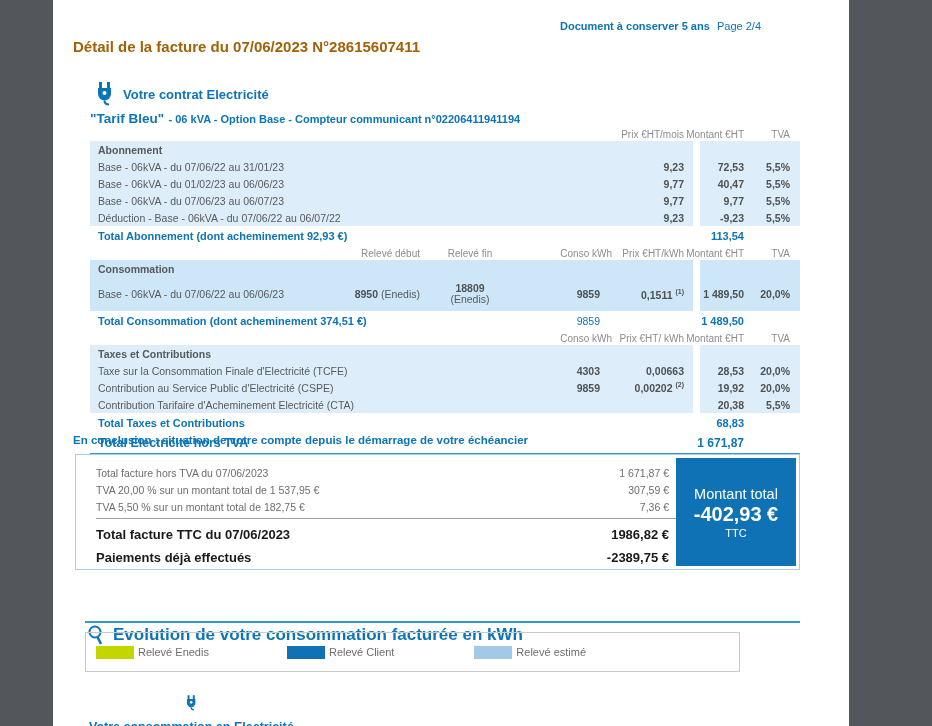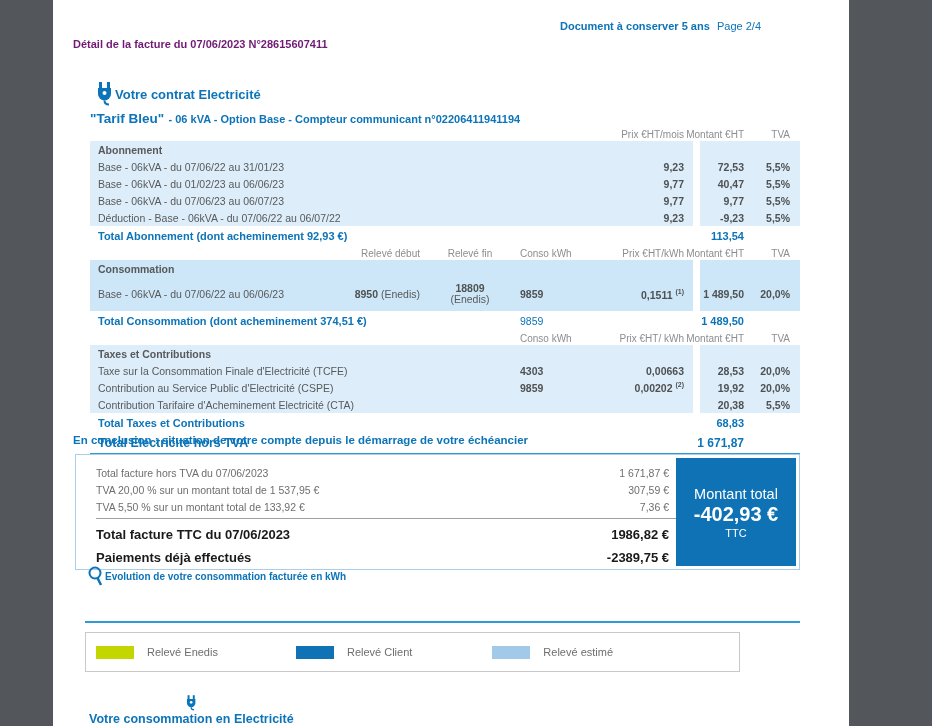--- a/index.html
+++ b/index.html
@@ -3,45 +3,45 @@
 <meta charset="utf-8">
 <style>
   * { margin:0; padding:0; box-sizing:border-box; }
   html,body { width:932px; height:726px; }
   body { background:#53575b; font-family:"Liberation Sans", sans-serif; position:relative; overflow:hidden; }
   .page { position:absolute; left:53px; top:0; width:796px; height:726px; background:#ffffff; }
 
   
   .doc-keep { position:absolute; left:507px; top:20px; font-size:11px; font-weight:bold; color:#0c74b8; }
   .doc-page { position:absolute; left:664px; top:20px; font-size:11px; color:#0c74b8; }
-  .doc-title { position:absolute; left:20px; top:38px; font-size:11px; font-weight:bold; color:#701a75; }
-
-  
-  .sec-head { position:absolute; display:flex; align-items:center; color:#0c74b8; font-weight:bold; }
+  .doc-title { position:absolute; left:20px; top:38px; font-size:15px; font-weight:bold; color:#a16207; }
+
+  
+  .sec-head { position:absolute; display:flex; align-items:center; gap:8px; color:#0c74b8; font-weight:bold; }
   .sec-contract { left:42px; top:82px; font-size:13px; }
-  .sec-evo { left:34px; top:565px; font-size:10px; }
+  .sec-evo { left:34px; top:624px; font-size:17px; }
   .sec-conso { left:36px; top:694px; font-size:12.5px;flex-direction:column; }
   .icon { display:inline-flex; flex:none; }
 
   .tarif-line { position:absolute; left:37px; top:109px; color:#0c74b8; font-weight:bold; }
   .tarif-name { font-size:13.5px; }
   .tarif-details { font-size:11px; }
 
   
   .bill-table { position:absolute; left:37px; top:127px; width:710px; }
   .trow { display:grid; grid-template-columns:1fr 95px 100px 92px 74px 58px 56px; align-items:center; height:17px; font-size:10.5px; color:#58595b; }
   .trow.hd { height:14px; font-size:10px; color:#8b8d90; font-weight:normal; }
   .bg-l { background:linear-gradient(to right,#ddeefa 0px,#ddeefa 603px,#ffffff 603px,#ffffff 610px,#ddeefa 610px,#ddeefa 710px); }
   .bg-d { background:linear-gradient(to right,#cde7f8 0px,#cde7f8 603px,#ffffff 603px,#ffffff 610px,#cde7f8 610px,#cde7f8 710px); }
   .cl { grid-column:1 / 5; padding-left:8px; }
   .cl3 { grid-column:1 / 4; padding-left:8px; }
   .cl-sec { font-weight:bold; }
   .c-rd { grid-column:2; text-align:right; }
   .c-rf { grid-column:3; text-align:center; line-height:11px; }
-  .c-conso { grid-column:4; text-align:left; padding-right:12px; }
+  .c-conso { grid-column:4; text-align:right; padding-right:12px; }
   .c-prix { grid-column:5; text-align:right; padding-right:2px; }
   .c-mont { grid-column:6; text-align:right; white-space:nowrap; }
   .c-tva  { grid-column:7; text-align:right; padding-right:10px; }
   .num { font-weight:bold; color:#4f5153; }
   .trow.hd .c-conso { padding-right:0; }
   .trow.total { height:20px; }
   .total-label { grid-column:1 / 5; padding-left:8px; font-weight:bold; font-size:11px; color:#0c74b8; }
   .total-val { font-weight:bold; font-size:11px; color:#0c74b8; }
   .blue-reg { color:#0c74b8; font-weight:normal; font-size:10.5px; }
   .trow.conso-data { height:34px; }
@@ -61,21 +61,21 @@
   .amount-box { position:absolute; right:3px; top:3px; bottom:3px; width:120px; background:#0e72b5; color:#ffffff; display:flex; flex-direction:column; align-items:center; justify-content:center; }
   .ab-title { font-size:14.5px; }
   .ab-amount { font-size:20px; font-weight:bold; margin-top:1px; }
   .ab-ttc { font-size:11px; margin-top:1px; }
 
   
   .evo-rule { position:absolute; left:32px; top:621px; width:715px; height:2px; background:#2e9bd6; }
   .legend-box { position:absolute; left:32px; top:632px; width:655px; height:40px; border:1px solid #c9c9c9; display:flex; align-items:center; }
   .leg-item { display:flex; align-items:center; }
   .leg-swatch { width:38px; height:13px; display:inline-block; }
-  .leg-label { font-size:11px; color:#6d6e71; margin-left:13px;text-align:center; }
+  .leg-label { font-size:11px; color:#6d6e71; margin-left:4px;text-align:center; }
   .li1 { margin-left:10px; } .li2 { margin-left:78px; } .li3 { margin-left:80px; }
 </style>
 </head>
 <body>
 
 <div class="page">
 
   <div class="doc-keep">Document à conserver 5 ans</div>
   <div class="doc-page">Page 2/4</div>
   <div class="doc-title">Détail de la facture du 07/06/2023 N°28615607411</div>
@@ -210,21 +210,21 @@
     <div class="concl-left">
       <div class="c-line">
         <span>Total facture hors TVA du 07/06/2023</span>
         <span class="v">1 671,87 €</span>
       </div>
       <div class="c-line">
         <span>TVA 20,00 % sur un montant total de 1 537,95 €</span>
         <span class="v">307,59 €</span>
       </div>
       <div class="c-line">
-        <span>TVA 5,50 % sur un montant total de 133,92 €</span>
+        <span>TVA 5,50 % sur un montant total de 182,75 €</span>
         <span class="v">7,36 €</span>
       </div>
       <div class="c-sep"></div>
       <div class="c-line boldline">
         <span>Total facture TTC du 07/06/2023</span>
         <span class="v">1986,82 €</span>
       </div>
       <div class="c-line boldline" style="margin-top:1px;">
         <span>Paiements déjà effectués</span>
         <span class="v">-2389,75 €</span>

